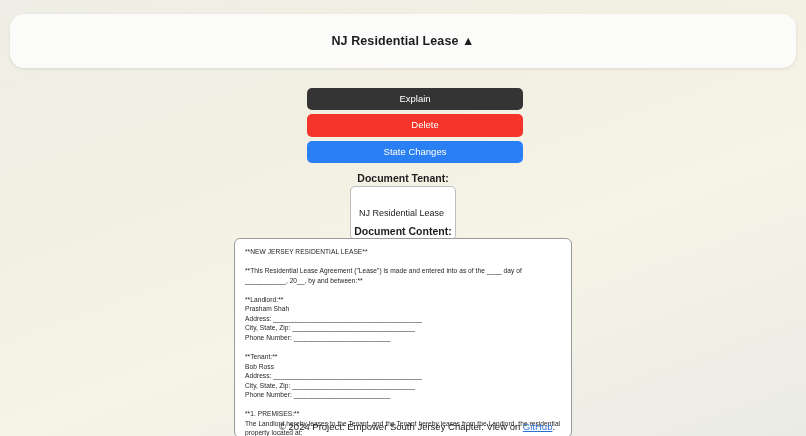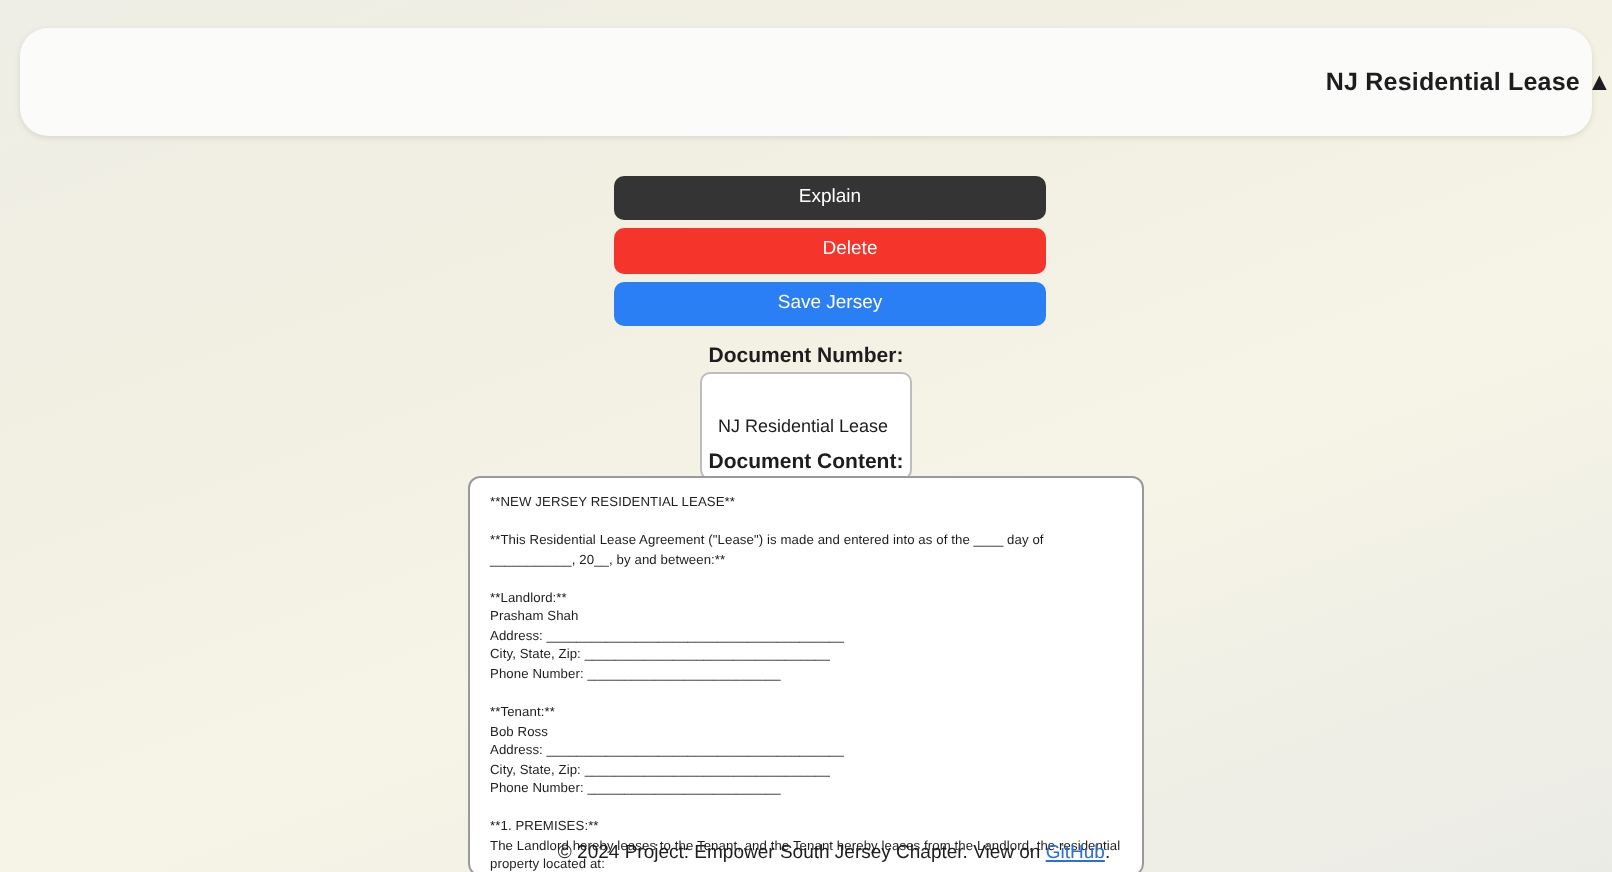--- a/index.html
+++ b/index.html
@@ -29,21 +29,21 @@
     height: 54px;
     background: #fbfbfa;
     border-radius: 14px;
     box-shadow: 0 1px 3px rgba(0,0,0,0.10);
   }
   .header-title {
     position: absolute;
     left: 0;
     right: 0;
     top: 34px;
-    text-align: right;
+    text-align: center;
     font-size: 12.5px;
     font-weight: bold;
     color: #1d1d1f;
     letter-spacing: 0.1px;
   }
   .content-area {
     position: absolute;
     left: 22px;
     right: 22px;
     top: 68px;
@@ -149,24 +149,24 @@
 <div class="page">
 
   <div class="frame-top"></div>
   <div class="header-title">NJ Residential Lease ▲</div>
 
   <div class="content-area">
 
     <div class="btn-stack">
       <button class="btn btn-explain">Explain</button>
       <button class="btn btn-delete">Delete</button>
-      <button class="btn btn-save">Save Jersey</button>
+      <button class="btn btn-save">State Changes</button>
     </div>
 
-    <div class="field-label label-title">Document Number:</div>
+    <div class="field-label label-title">Document Tenant:</div>
     <input class="title-input" type="text" value="NJ Residential Lease" style="">
 
     <div class="field-label label-content">Document Content:</div>
 
     <div class="doc-box">
       <pre class="doc-text">**NEW JERSEY RESIDENTIAL LEASE**
 
 **This Residential Lease Agreement ("Lease") is made and entered into as of the ____ day of ___________, 20__, by and between:**
 
 **Landlord:**

